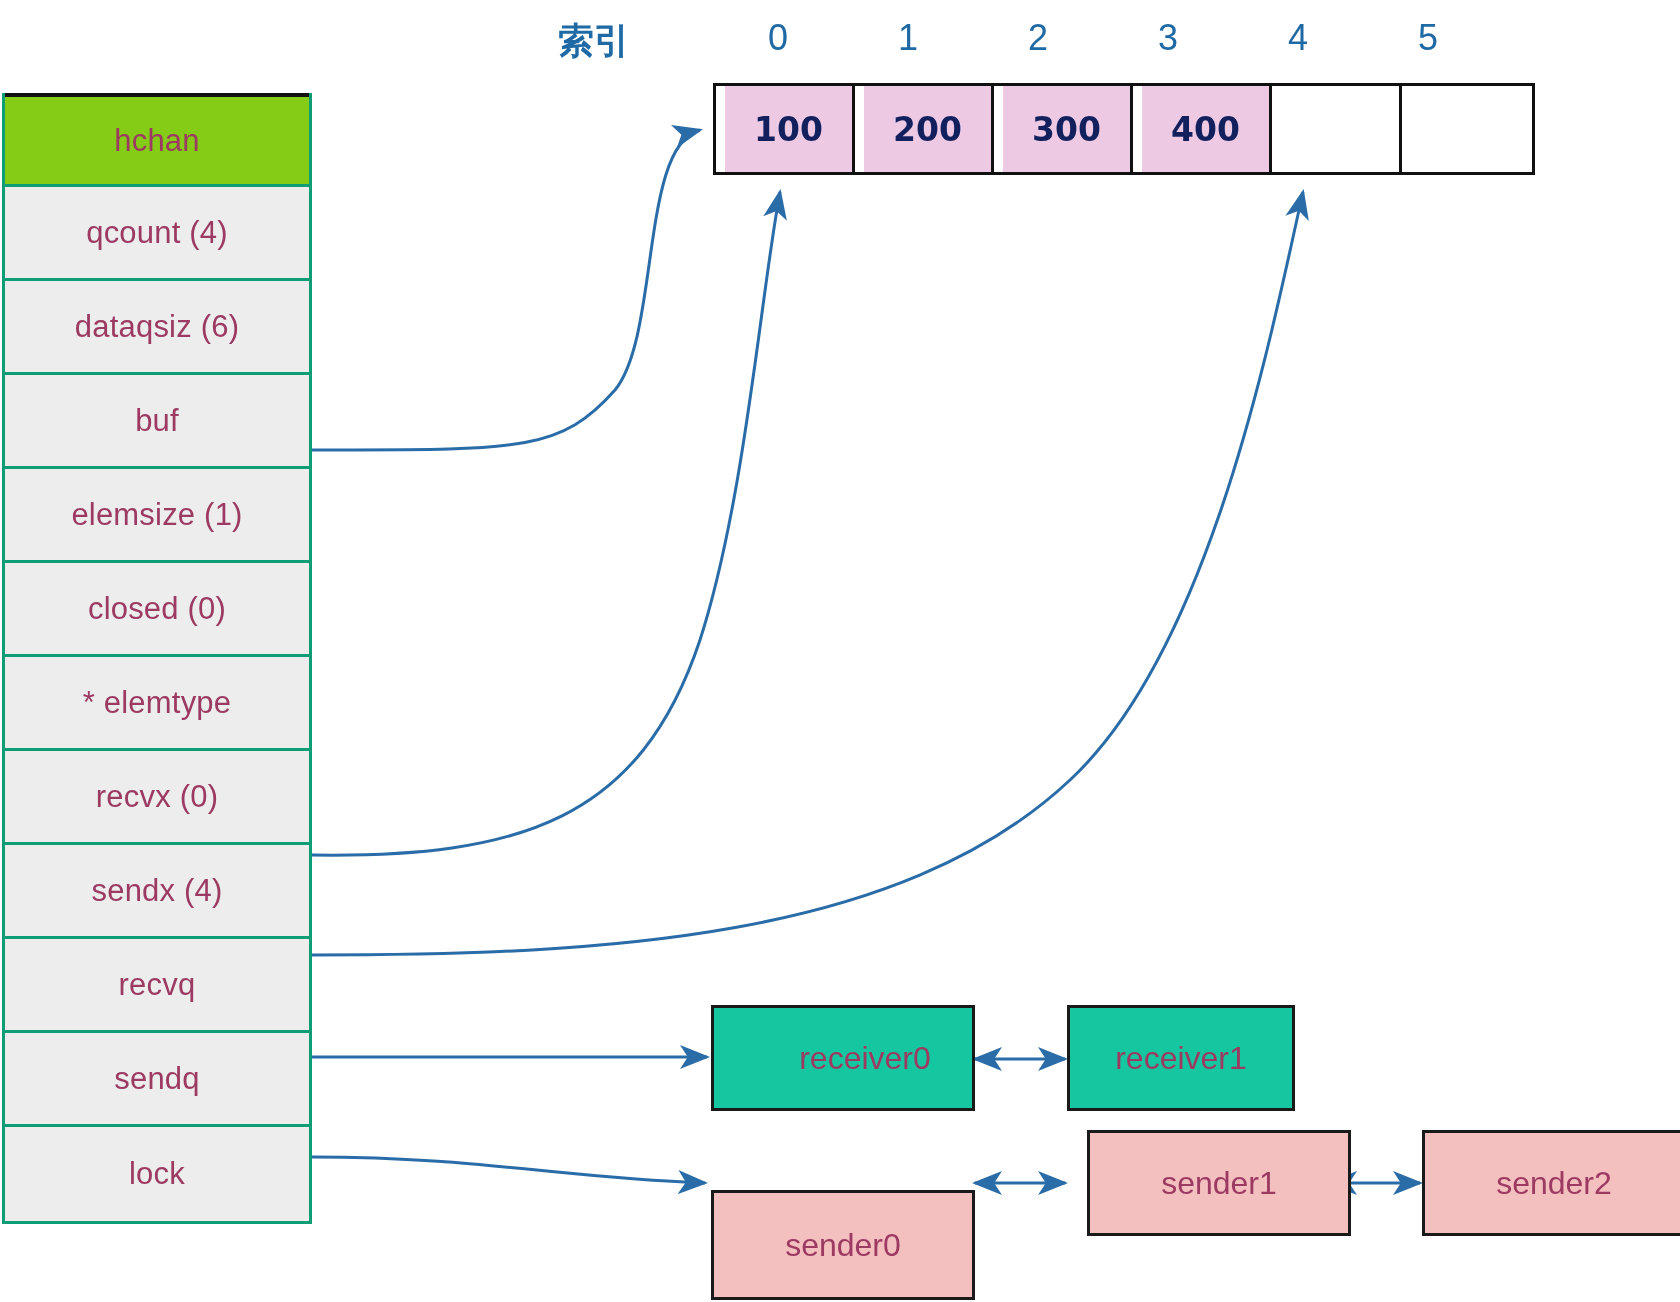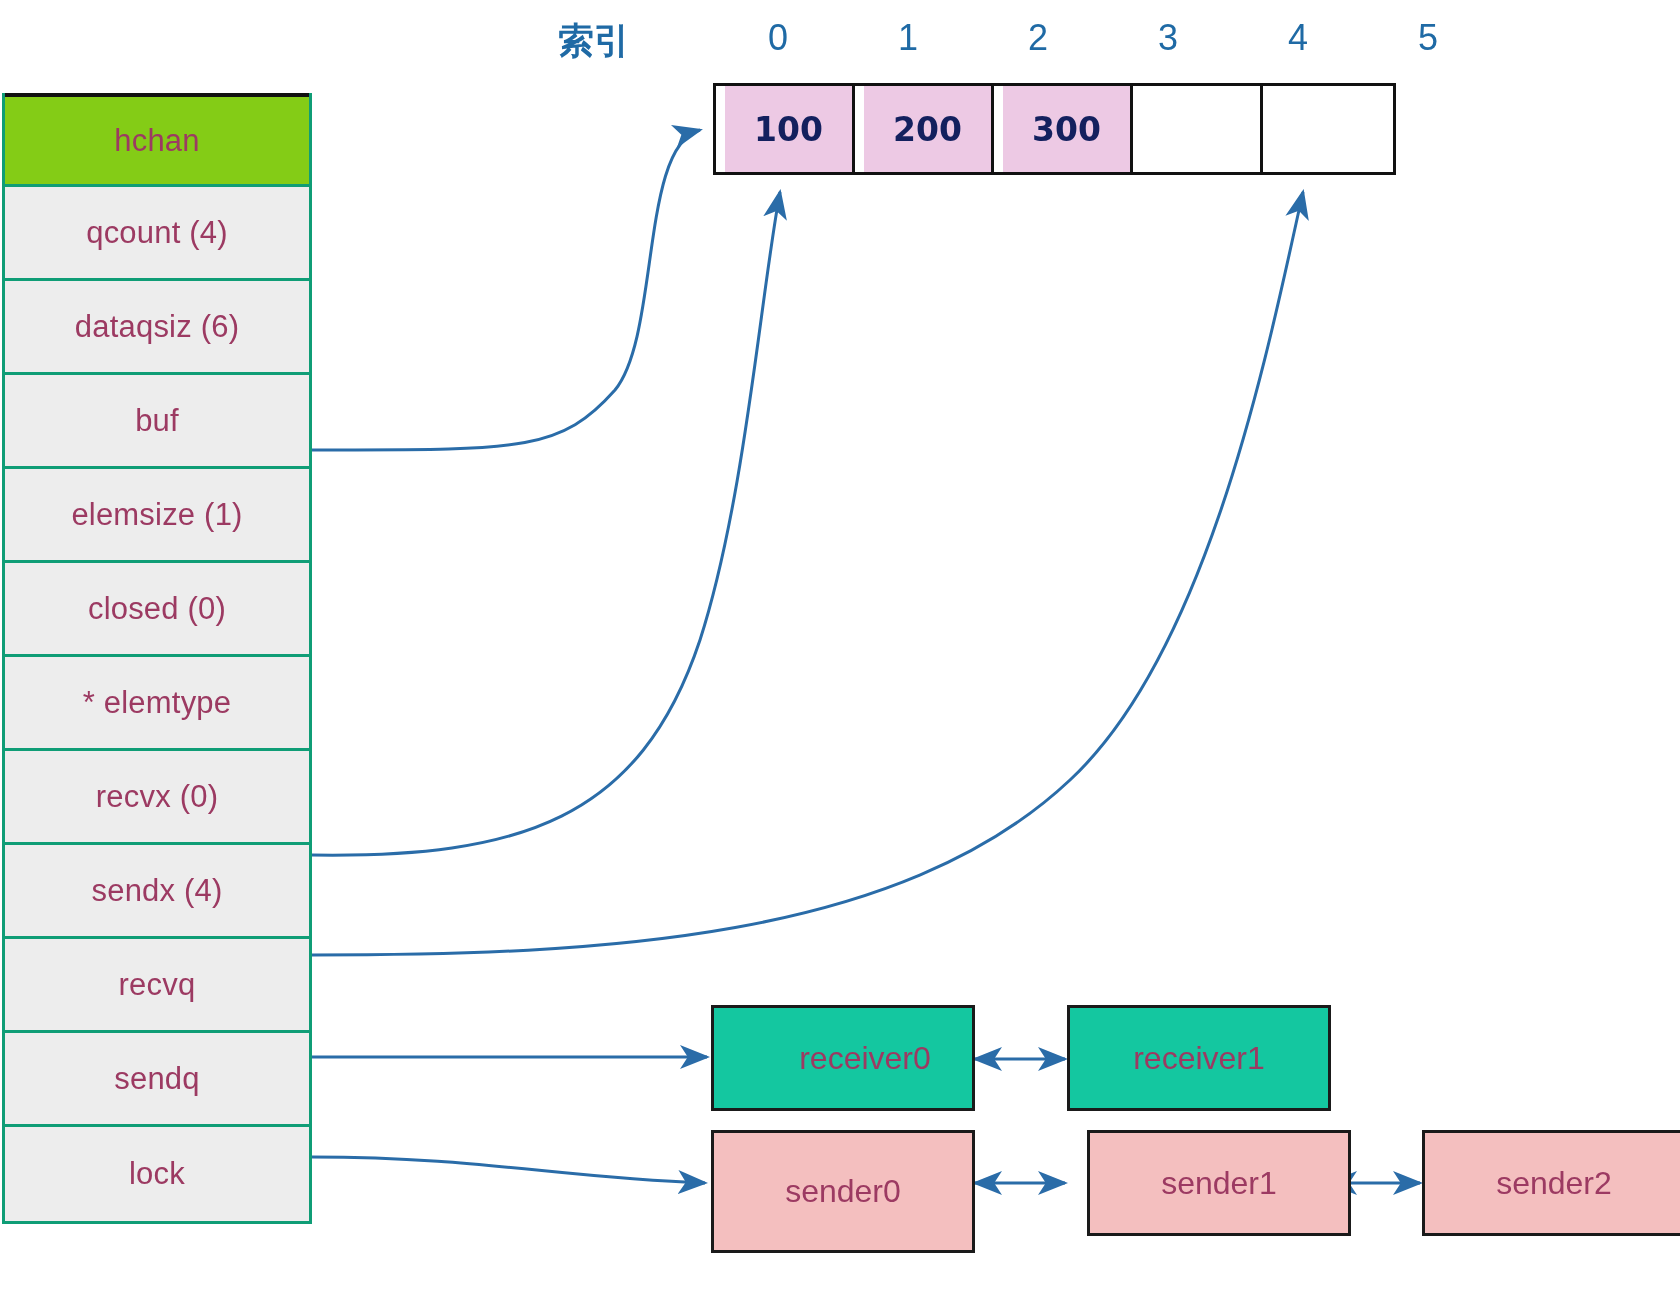--- a/index.html
+++ b/index.html
@@ -192,36 +192,39 @@
 <div class="buffer">
   <div class="buf-cell filled">
     <span>100</span>
   </div>
   <div class="buf-cell filled">
     <span>200</span>
   </div>
   <div class="buf-cell filled">
     <span>300</span>
   </div>
+  <div class="buf-cell filled">
+    <span>400</span>
+  </div>
   <div class="buf-cell">
     <span></span>
   </div>
   <div class="buf-cell">
     <span></span>
   </div>
 </div>
 
 <div class="node receiver" style="left:711px; top:1005px; width:264px; height:106px;padding-left:44px;">
   <span>receiver0</span>
 </div>
-<div class="node receiver" style="left:1067px; top:1005px; width:264px; height:106px;">
+<div class="node receiver" style="left:1067px; top:1005px; width:228px; height:106px;">
   <span>receiver1</span>
 </div>
 
-<div class="node sender" style="left:711px; top:1130px; width:264px; height:123px;">
+<div class="node sender" style="left:711px; top:1190px; width:264px; height:110px;">
   <span>sender0</span>
 </div>
 <div class="node sender" style="left:1067px; top:1130px; width:264px; height:106px;margin-left:20px;">
   <span>sender1</span>
 </div>
 <div class="node sender" style="left:1422px; top:1130px; width:264px; height:106px;">
   <span>sender2</span>
 </div>
 
 </body></html>

